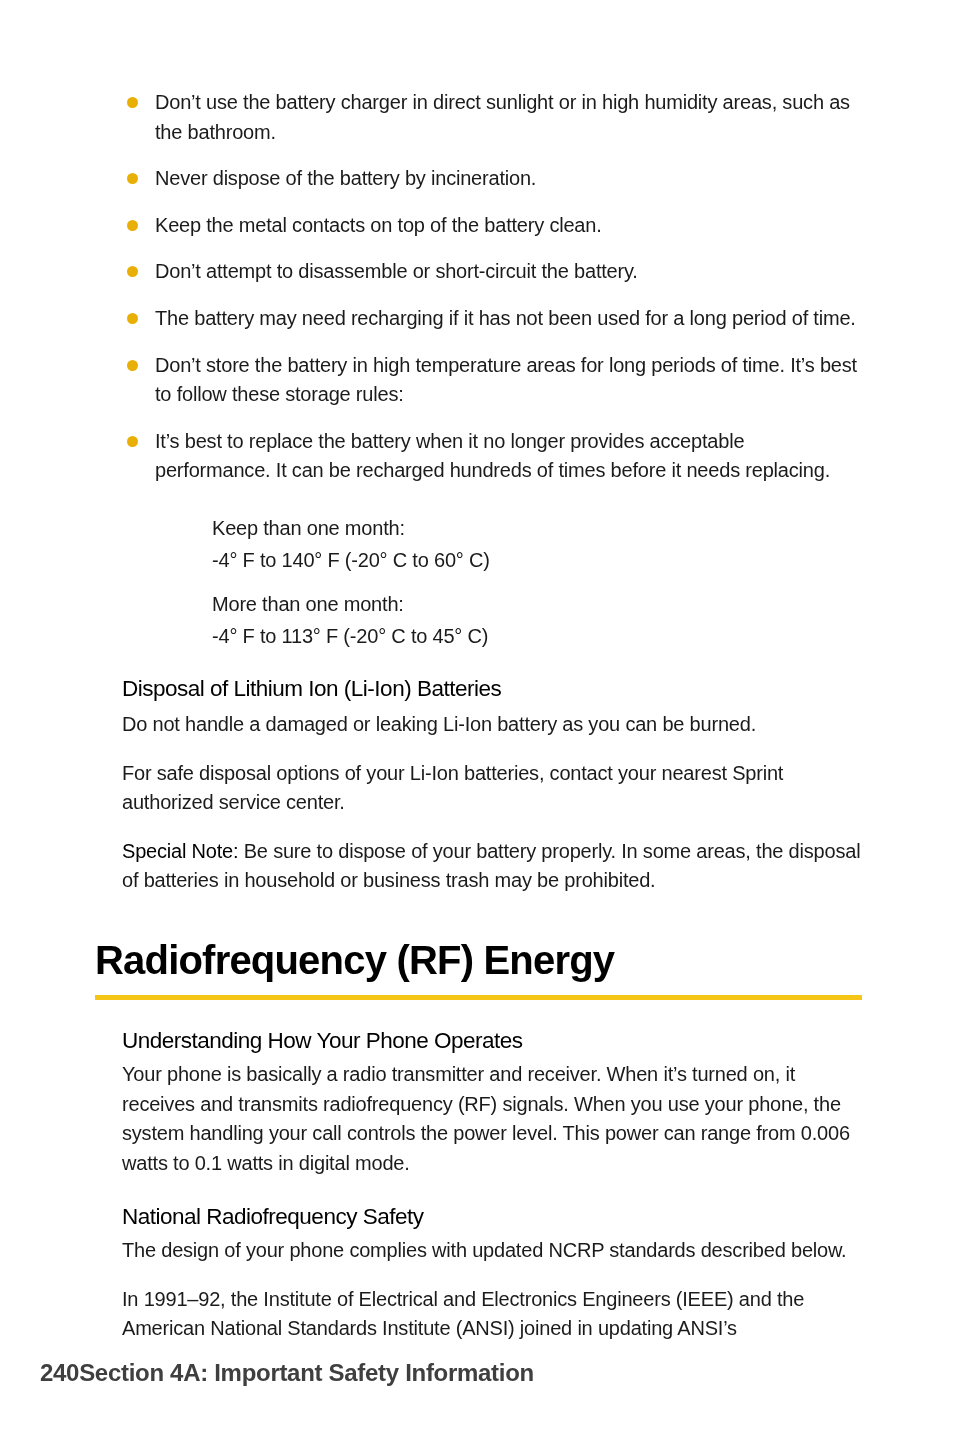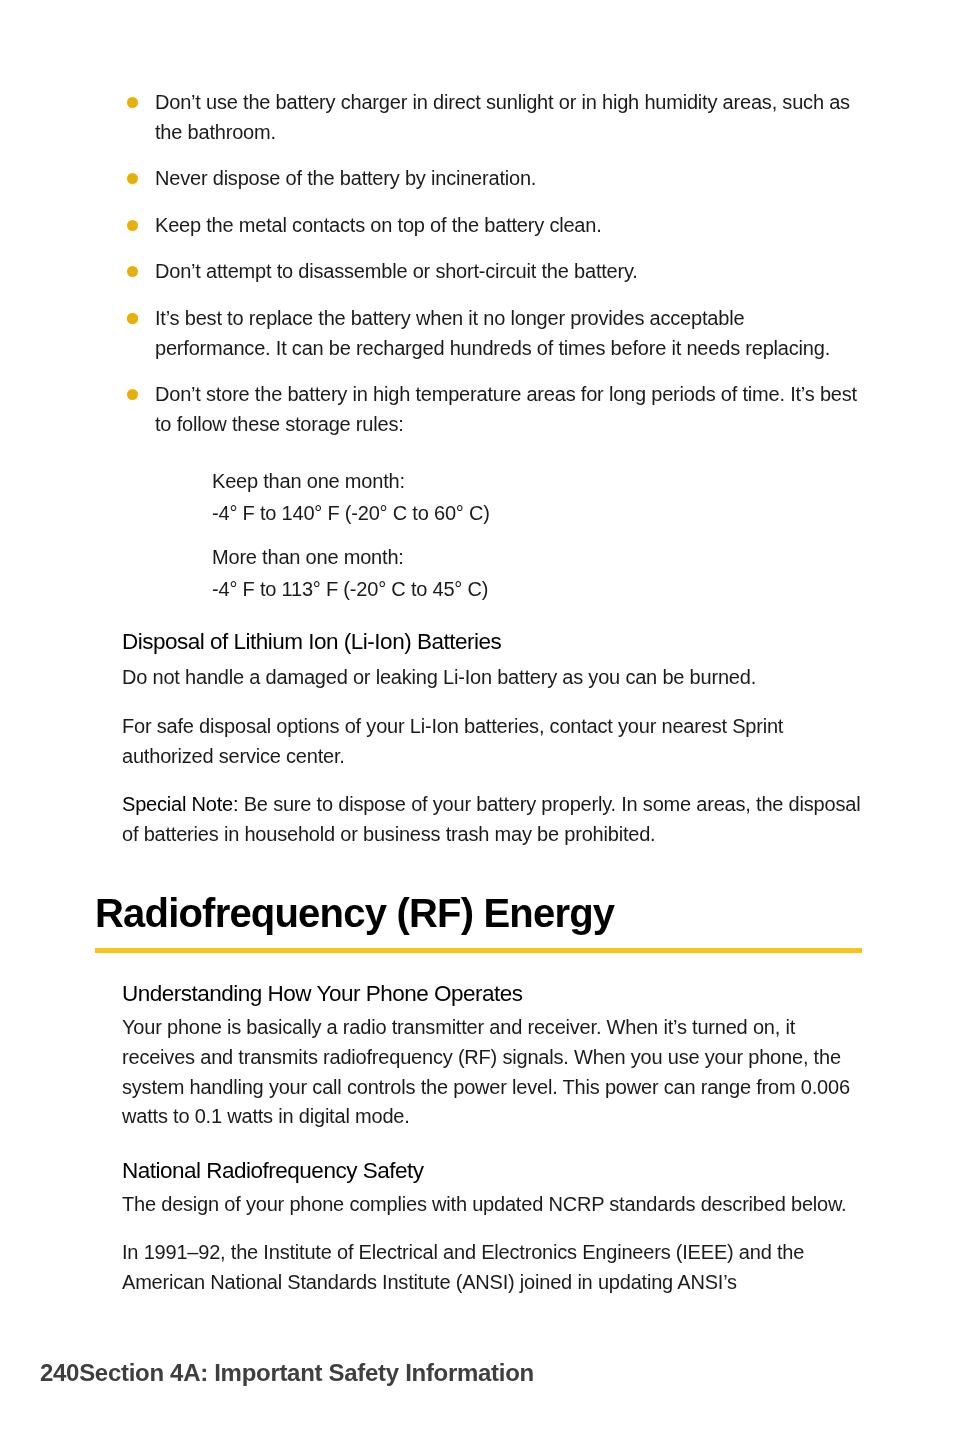--- a/index.html
+++ b/index.html
@@ -102,28 +102,29 @@
     <li>
       <span class="dot"></span>
       <span>Keep the metal contacts on top of the battery clean.</span>
     </li>
     <li>
       <span class="dot"></span>
       <span>Don’t attempt to disassemble or short-circuit the battery.</span>
     </li>
     <li>
       <span class="dot"></span>
+      <span>The battery may need recharging if it has not been used for a long period of time.</span>
+    </li>
+    <li>
+      <span class="dot"></span>
+      <span>Don’t store the battery in high temperature areas for long periods of time. It’s best to follow these storage rules:</span>
     </li>
     <li>
       <span class="dot"></span>
       <span>It’s best to replace the battery when it no longer provides acceptable performance. It can be recharged hundreds of times before it needs replacing.</span>
-    </li>
-    <li>
-      <span class="dot"></span>
-      <span>Don’t store the battery in high temperature areas for long periods of time. It’s best to follow these storage rules:</span>
     </li>
   </ul>
 
   <div class="storage">
     <div class="storage-block">
       <div>Keep than one month:</div>
       <div>-4° F to 140° F (-20° C to 60° C)</div>
     </div>
     <div class="storage-block">
       <div>More than one month:</div>

